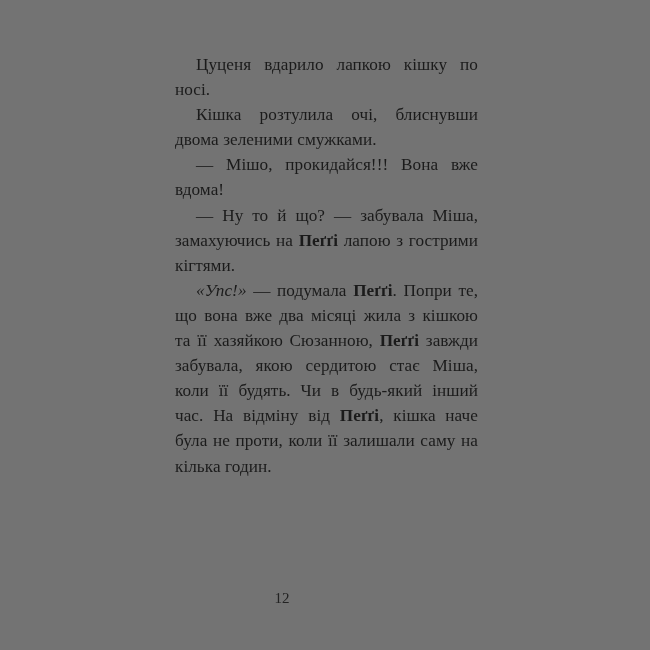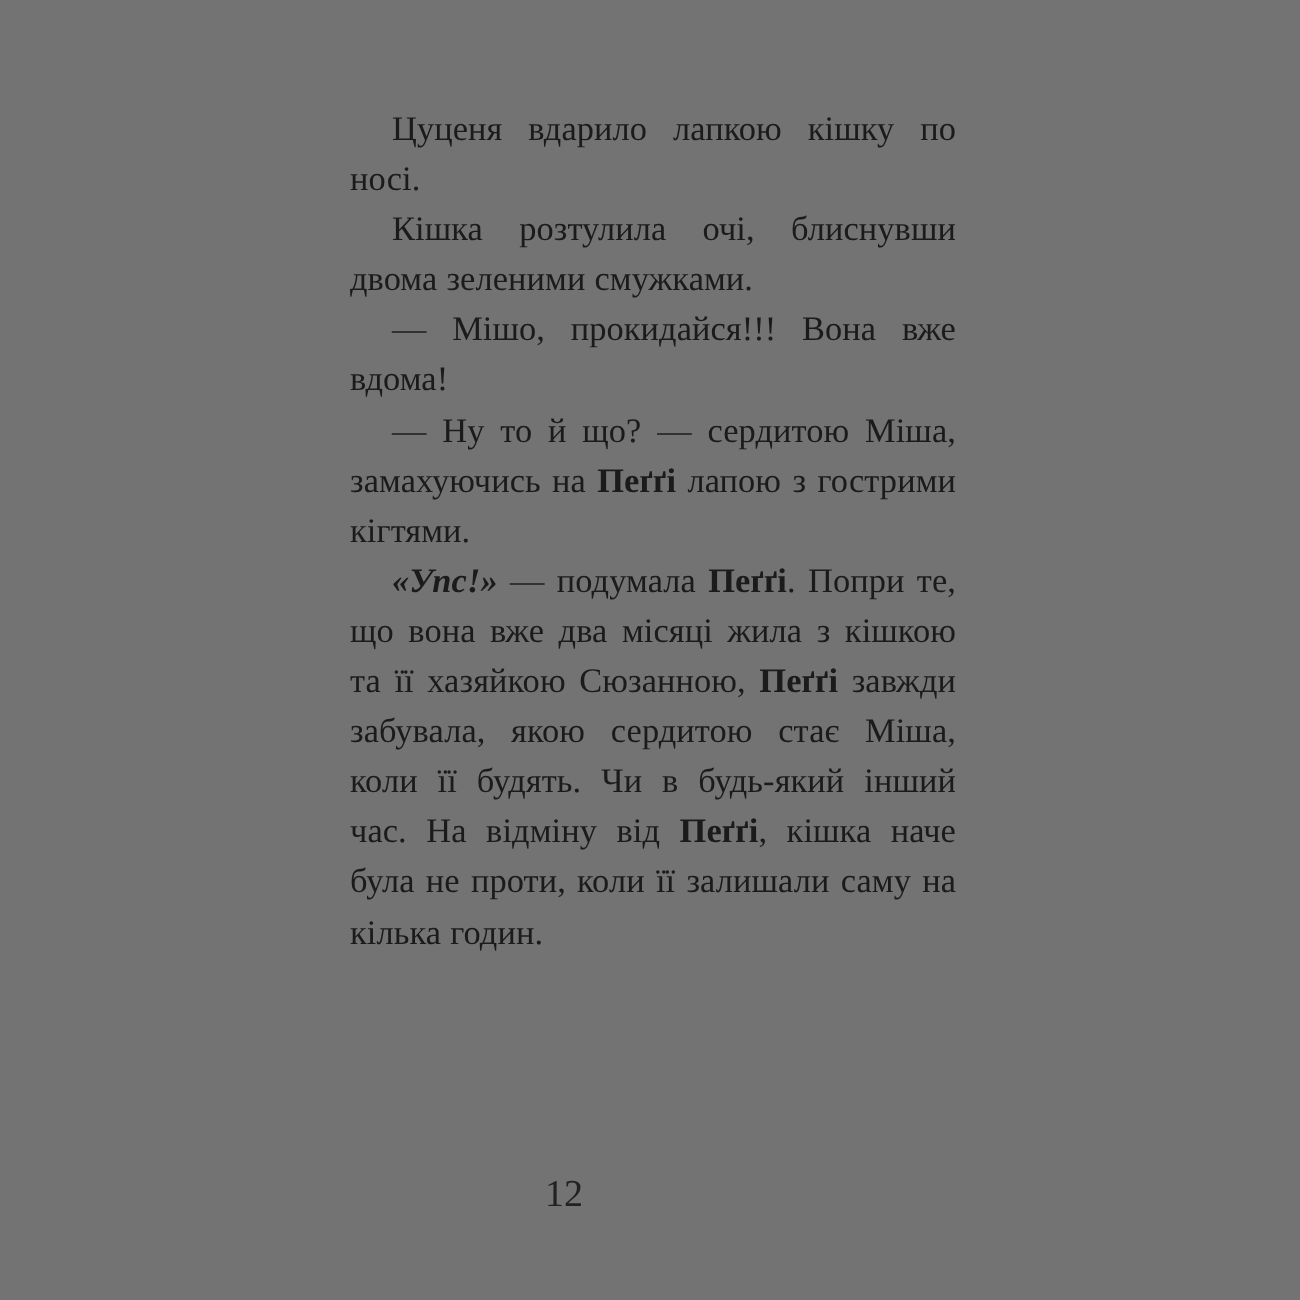--- a/index.html
+++ b/index.html
@@ -47,54 +47,53 @@
     text-indent: 21px;
   }
 
   
   .para.speech {
     text-indent: 21px;
   }
 
   .italic {
     font-style: italic;
-    font-weight: bold;
   }
 
   .name {
     font-style: normal;
     font-weight: bold;
   }
 
   .page-number {
     position: absolute;
     left: 0;
     top: 588px;
     width: 564px;
     text-align: center;
-    font-size: 19px;
+    font-size: 15px;
     line-height: 20px;
     color: #222;
     font-family: "Liberation Serif", "DejaVu Serif", serif;
   }
 </style>
 </head>
 <body>
 
 <div class="page">
 
   <div class="text-block">
 
     <p class="para indent">Цуценя вдарило лапкою кішку по носі.</p>
 
     <p class="para indent">Кішка розтулила очі, блиснувши двома зеленими смужками.</p>
 
     <p class="para speech">— Мішо, прокидайся!!! Вона вже вдома!</p>
 
-    <p class="para speech"><span>— Ну то й що? — сердитою Міша, замахуючись на </span><span class="name">Пеґґі</span><span> лапою з гострими кігтями.</span></p>
+    <p class="para speech"><span>— Ну то й що? — забувала Міша, замахуючись на </span><span class="name">Пеґґі</span><span> лапою з гострими кігтями.</span></p>
 
     <p class="para indent"><span class="italic">«Упс!»</span><span> — подумала </span><span class="name">Пеґґі</span><span>. Попри те, що вона вже два місяці жила з кішкою та її хазяйкою Сюзанною, </span><span class="name">Пеґґі</span><span> завжди забувала, якою сердитою стає Міша, коли її будять. Чи в будь-який інший час. На відміну від </span><span class="name">Пеґґі</span><span>, кішка наче була не проти, коли її залишали саму на кілька годин.</span></p>
 
 
   </div>
 
   <div class="page-number">12</div>
 
 </div>
 

